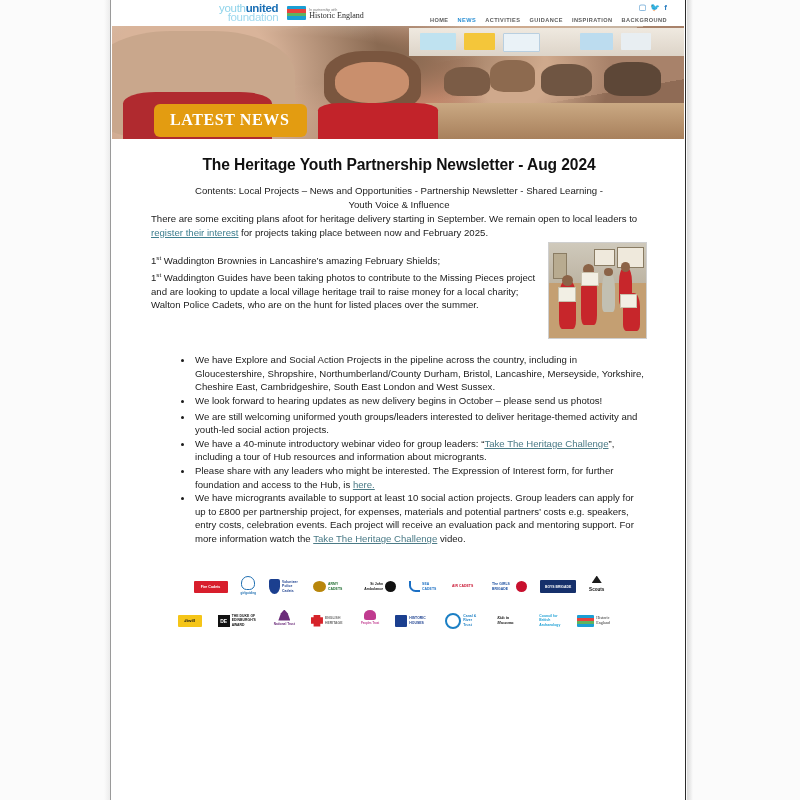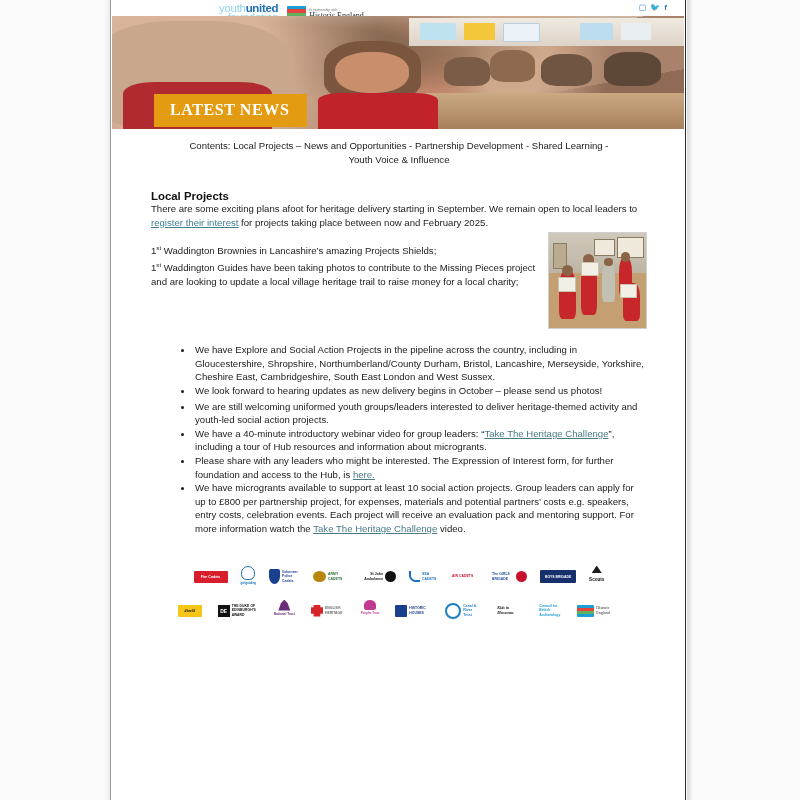--- a/index.html
+++ b/index.html
@@ -22,21 +22,21 @@
   .page-shadow{
     position:absolute;left:687px;top:0;width:6px;height:800px;
     background:linear-gradient(to right,#d8d8d8,#fbfbfb);
   }
   .page-leftfade{
     position:absolute;left:104px;top:0;width:6px;height:800px;
     background:linear-gradient(to left,#ececec,#fbfbfb);
   }
 
   
-  .site-header{position:relative;height:16px;padding:0;background:#fff;}
+  .site-header{position:relative;height:26px;padding:0;background:#fff;}
   .logos{position:absolute;left:108px;top:4px;display:flex;align-items:center;gap:9px;}
   .yu-logo{line-height:8.5px;text-align:right;}
   .yu-l1{font-size:11.5px;letter-spacing:-0.3px;color:#8fd3ea;font-weight:400;}
   .yu-l1 b{color:#1a6fb5;font-weight:700;}
   .yu-l2{font-size:11.5px;letter-spacing:-0.3px;color:#9fd9ef;font-weight:400;}
   .he-logo{display:flex;align-items:center;gap:3px;}
   .he-mark{width:19px;height:14px;border-radius:1px;overflow:hidden;display:flex;flex-direction:column;}
   .he-mark i{display:block;height:25%;}
   .he-txt{line-height:6px;}
   .he-t1{font-size:3.2px;color:#6d6d6d;letter-spacing:.1px;}
@@ -58,21 +58,21 @@
       radial-gradient(circle at 70% 40%, #cfa98c 0 9%, rgba(207,169,140,0) 24%),
       linear-gradient(170deg,#e4dcd2 0 16%, #c9b5a2 16% 44%, #a8826a 44% 72%, #8f6b55 72% 100%);
   }
   .hero-board{position:absolute;left:52%;top:2px;width:48%;height:28px;
     background:linear-gradient(180deg,#efe9e0,#ddd4c8);}
   .hero-board .card{position:absolute;top:5px;height:17px;border-radius:1px;}
   .hero-desk{position:absolute;left:50%;right:0;bottom:0;height:36px;
     background:linear-gradient(180deg,#caa983,#a8805c);}
   .hero-kid{position:absolute;border-radius:40% 40% 30% 30%;}
   .latest-news{position:absolute;left:42px;top:78px;background:#e39c11;
-    padding:7px 18px 8px 16px;}
+    padding:7px 18px 8px 16px;border-radius:6px;}
   .latest-news span{font-family:"Liberation Serif",serif;font-weight:700;
     font-size:16px;color:#fff;letter-spacing:.6px;}
 
   
   .doc{padding:0 38px 0 40px;}
   h1.title{
     text-align:center;font-size:15.6px;font-weight:700;color:#111;
     margin:17px 0 0 0;letter-spacing:-0.1px;
   }
   .contents{
@@ -178,27 +178,27 @@
       <div class="hero-kid" style="left:66%;top:30%;width:8%;height:28%;background:#8d6a4f;"></div>
       <div class="hero-kid" style="left:75%;top:34%;width:9%;height:28%;background:#6f5542;"></div>
       <div class="hero-kid" style="left:86%;top:32%;width:10%;height:30%;background:#5d4737;"></div>
       <div class="latest-news">
         <span>LATEST NEWS</span>
       </div>
     </div>
 
     <div class="doc">
 
+      <h1 class="title">The Heritage Youth Partnership Newsletter - Aug 2024</h1>
 
       <div class="contents">
-        <span>Contents: Local Projects – News and Opportunities - Partnership Development -</span>
+        <span>Contents: Local Projects – News and Opportunities - Partnership Newsletter -</span>
         <span>Shared Learning - Youth Voice &amp; Influence</span>
       </div>
 
-      <h2 class="section">Local Projects</h2>
 
 
       <p class="body"><span>There are some exciting plans afoot for heritage delivery starting in September. We remain open to local leaders to </span><a class="link" href="#">register their interest</a><span> for projects taking place between now and February 2025.</span></p>
 
 
       <div class="floatimg">
         <div class="fi-bg"></div>
         <div class="fi-wall"></div>
         <div class="fi-frame" style="left:46%;top:6%;width:20%;height:16%;"></div>
         <div class="fi-frame" style="left:70%;top:4%;width:26%;height:20%;"></div>
@@ -211,22 +211,23 @@
         <div class="fi-shield" style="left:33%;top:30%;width:16%;height:13%;"></div>
         <div class="fi-kid" style="left:55%;top:32%;width:13%;height:40%;background:#c2c0b2;"></div>
         <div class="fi-head" style="left:57%;top:26%;width:9%;height:9%;"></div>
         <div class="fi-kid" style="left:72%;top:26%;width:14%;height:40%;"></div>
         <div class="fi-head" style="left:74%;top:20%;width:10%;height:10%;"></div>
         <div class="fi-kid" style="left:76%;top:52%;width:18%;height:40%;"></div>
         <div class="fi-shield" style="left:73%;top:53%;width:16%;height:13%;"></div>
       </div>
 
       <p class="body gap">
-        <span>1</span><sup>st</sup><span> Waddington Brownies in Lancashire’s amazing Projects Shields;</span><br>
+        <span>1</span><sup>st</sup><span> Waddington Brownies in Lancashire’s amazing February Shields;</span><br>
         <span>1</span><sup>st</sup><span> Waddington Guides have been taking photos to contribute to the Missing Pieces project and are looking to update a local village heritage trail to raise money for a local charity;</span><br>
+        <span>Walton Police Cadets, who are on the hunt for listed places over the summer.</span>
       </p>
 
       <div style="clear:both;height:10px;"></div>
 
       <ul class="bul">
         <li>We have Explore and Social Action Projects in the pipeline across the country, including in Gloucestershire, Shropshire, Northumberland/County Durham, Bristol, Lancashire, Merseyside, Yorkshire, Cheshire East, Cambridgeshire, South East London and West Sussex.</li>
         <li>We look forward to hearing updates as new delivery begins in October – please send us photos!</li>
       </ul>
 
 

